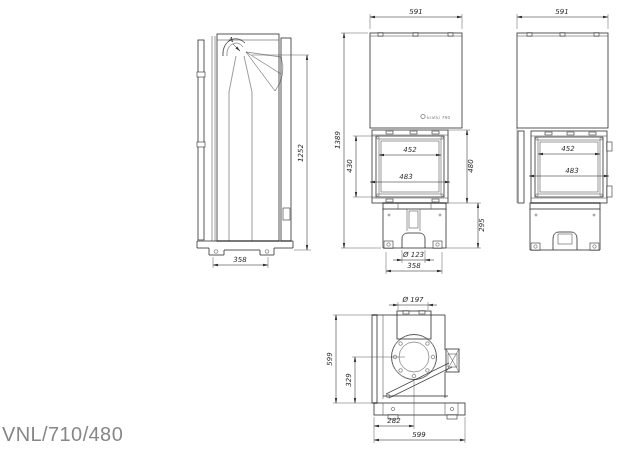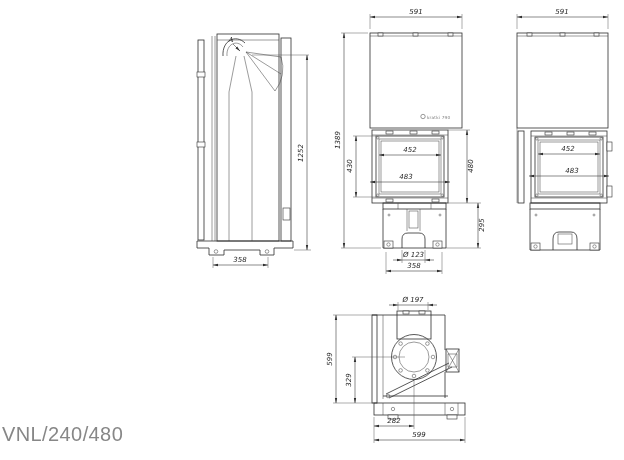--- a/index.html
+++ b/index.html
@@ -336,14 +336,14 @@
     </g>
 
     <g>
       <line class="ext" x1="465" y1="417" x2="465" y2="443"></line>
       <line class="dim" x1="374" y1="440" x2="465" y2="440" marker-start="url(#ar)" marker-end="url(#ar)"></line>
       <text class="dimtxt" x="419" y="437" text-anchor="middle">599</text>
     </g>
   </g>
 </svg>
 
-<div id="title">VNL/240/480</div>
+<div id="title">VNL/710/480</div>
 </div>
 
 </body></html>

